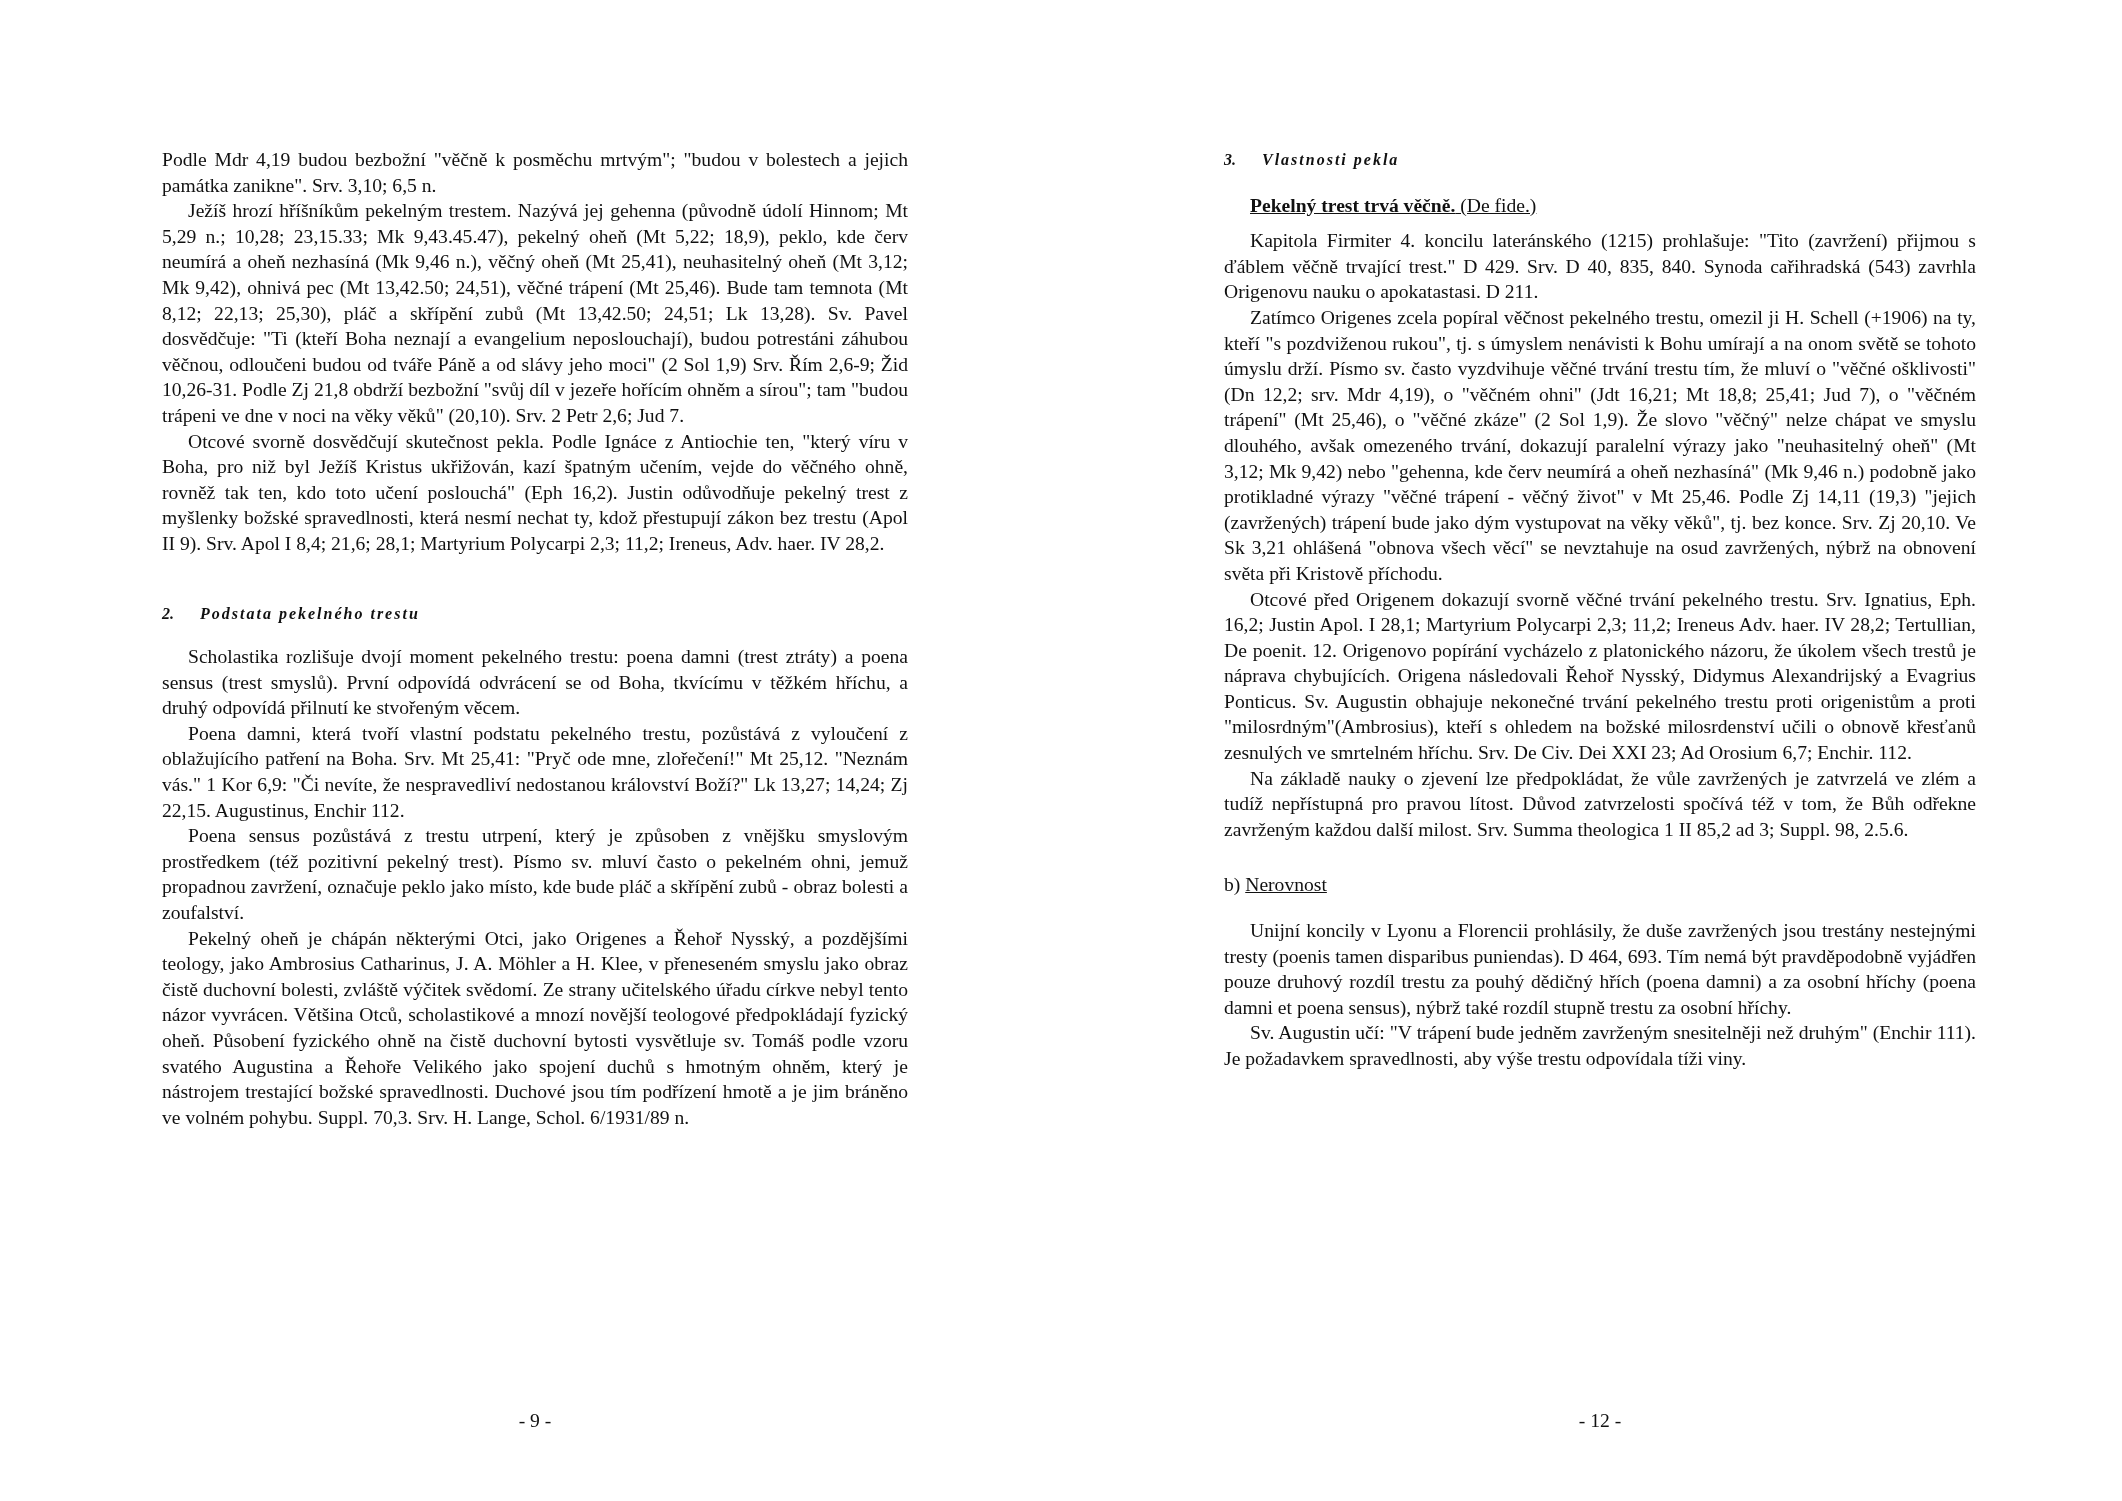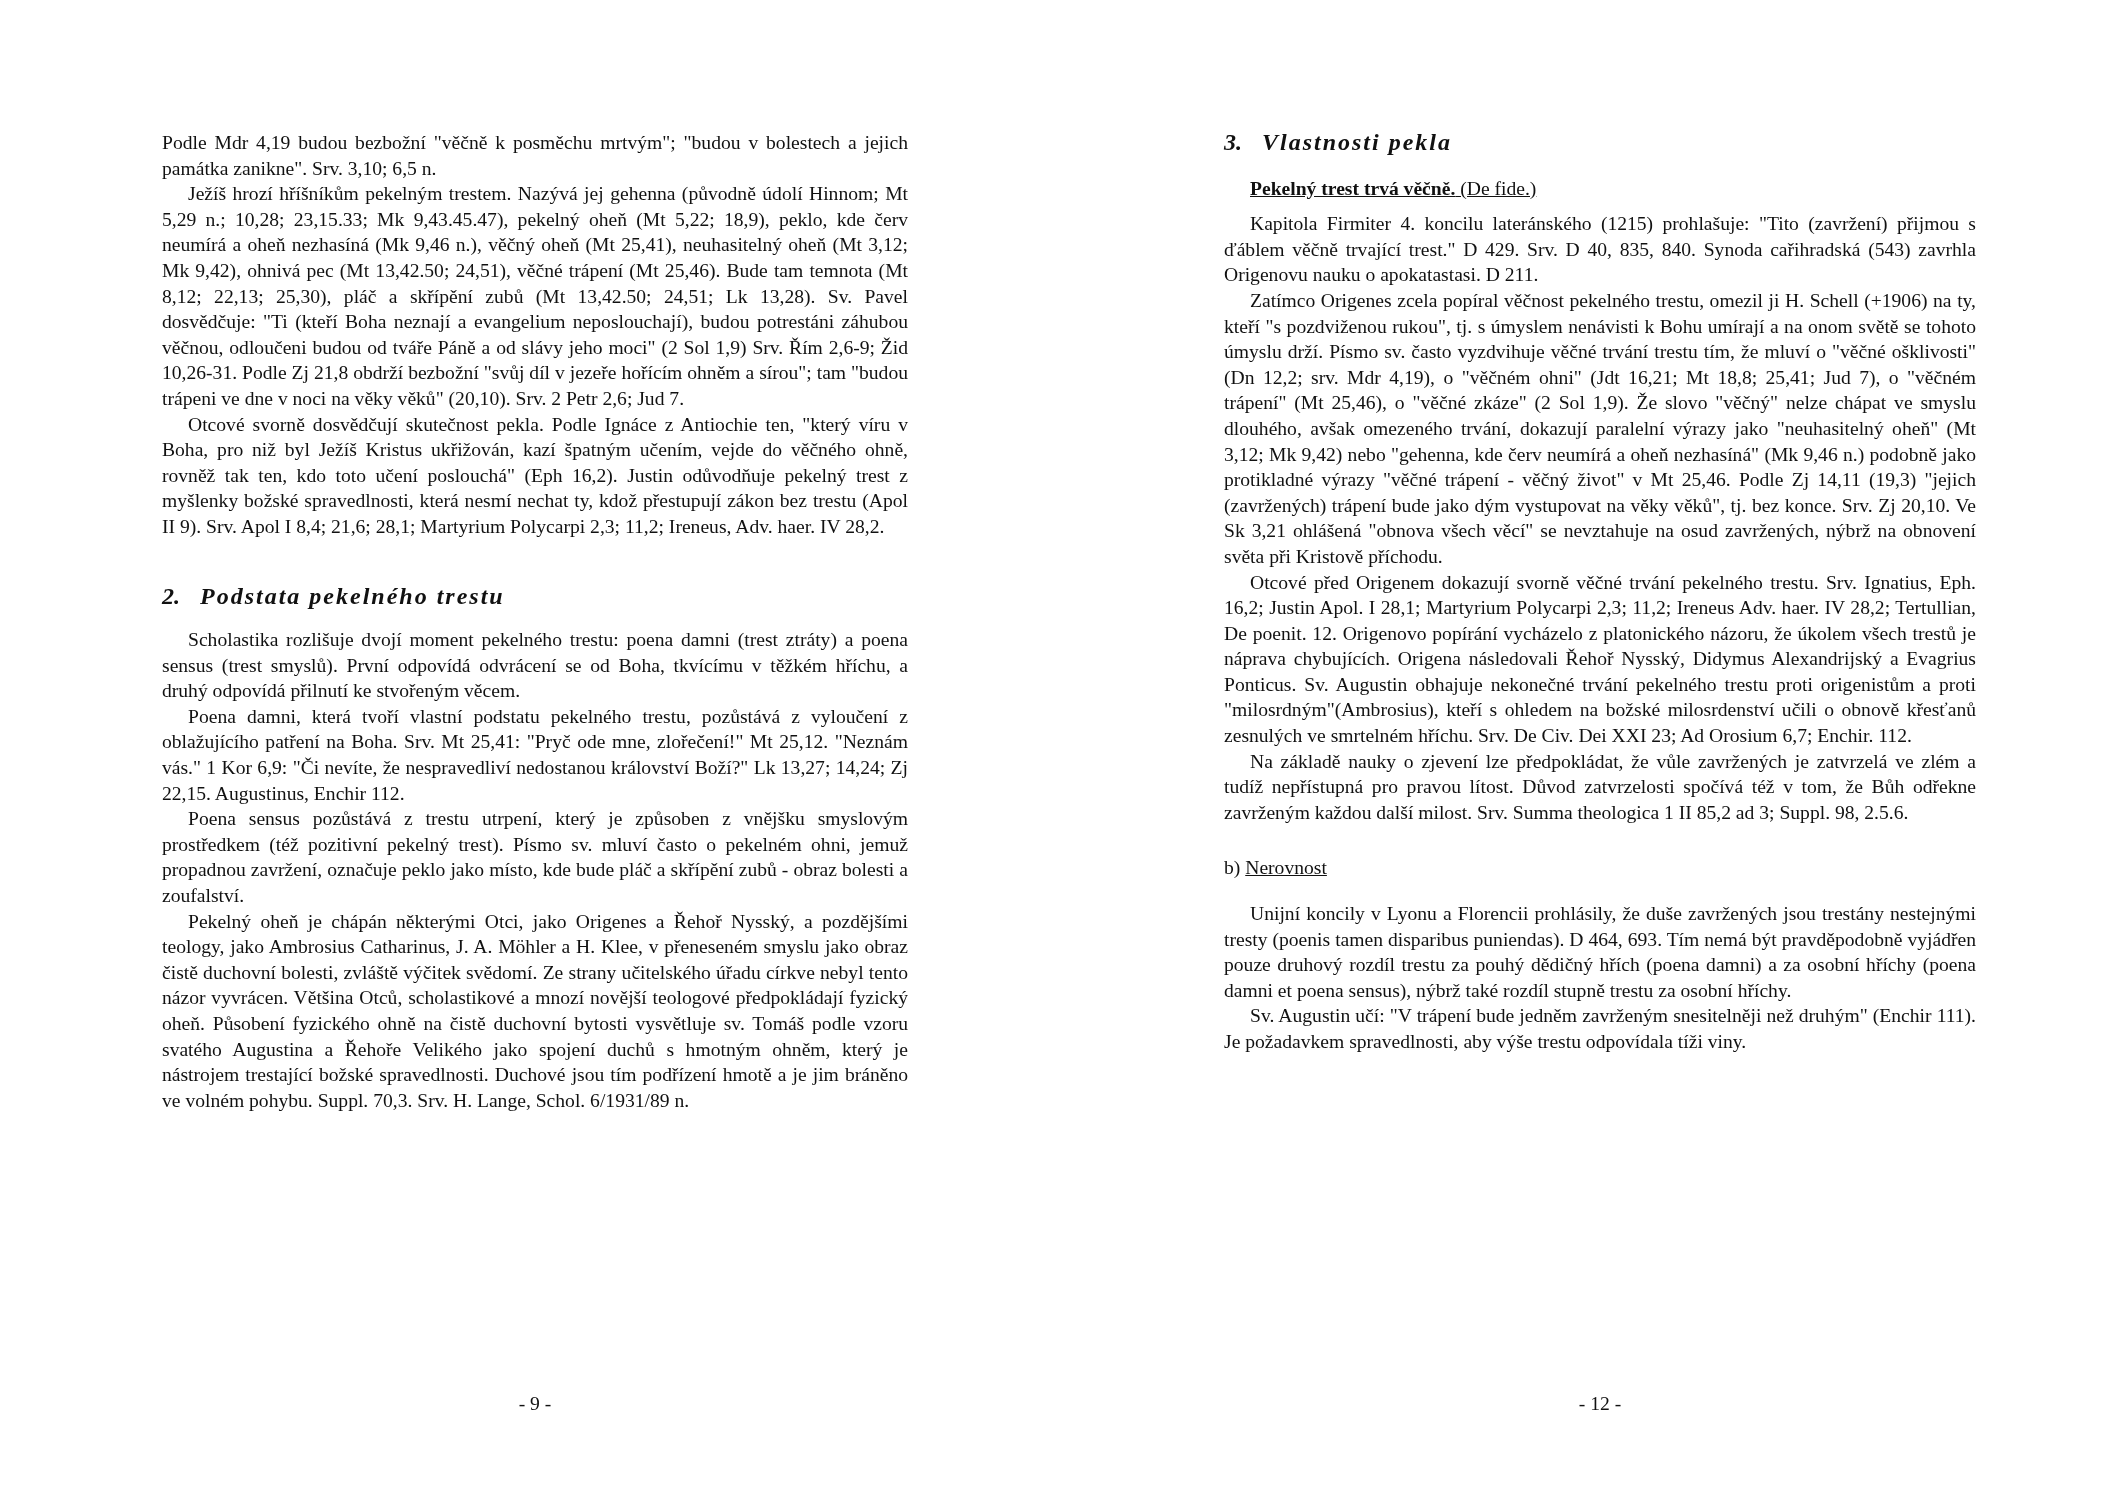--- a/index.html
+++ b/index.html
@@ -1,24 +1,24 @@
 <!DOCTYPE html>
 <html><head>
 <meta charset="utf-8">
 <style>
   html, body { margin:0; padding:0; background:#ffffff; }
   body { width:2122px; height:1501px; position:relative; overflow:hidden;
          font-family:"Liberation Serif", serif; color:#111; }
-  .page { position:absolute; top:0; height:1160px; }
+  .page { position:absolute; top:17px; height:1160px; }
   .page-left { left:162px; width:746px; }
   .page-right { left:1224px; width:752px; }
   .content { position:absolute; top:130px; left:0; right:0; font-size:19.6px; line-height:25.6px; }
   p { margin:0; text-align:justify; text-indent:26px; }
   p.noindent { text-indent:0; }
-  .heading { font-weight:bold; font-style:italic; letter-spacing:2px; font-size:24px; margin:0; }
+  .heading { font-weight:bold; font-style:italic; letter-spacing:2px; font-size:16px; margin:0; }
   .heading .num { letter-spacing:0; display:inline-block; width:38px; }
   .subhead { margin:0; }
   .subhead .u { text-decoration:underline; }
   .thesis { text-indent:26px; margin:0; text-align:justify;text-decoration:underline; }
   .thesis b { font-weight:bold; }
   .gap-lg { height:30px; }
   .gap-md { height:18px; }
   .gap-sm { height:10px; }
   .gap-xl { height:44px; }
   .pagenum { position:absolute; top:1393px; left:0; right:0; text-align:center; font-size:19.6px; }

